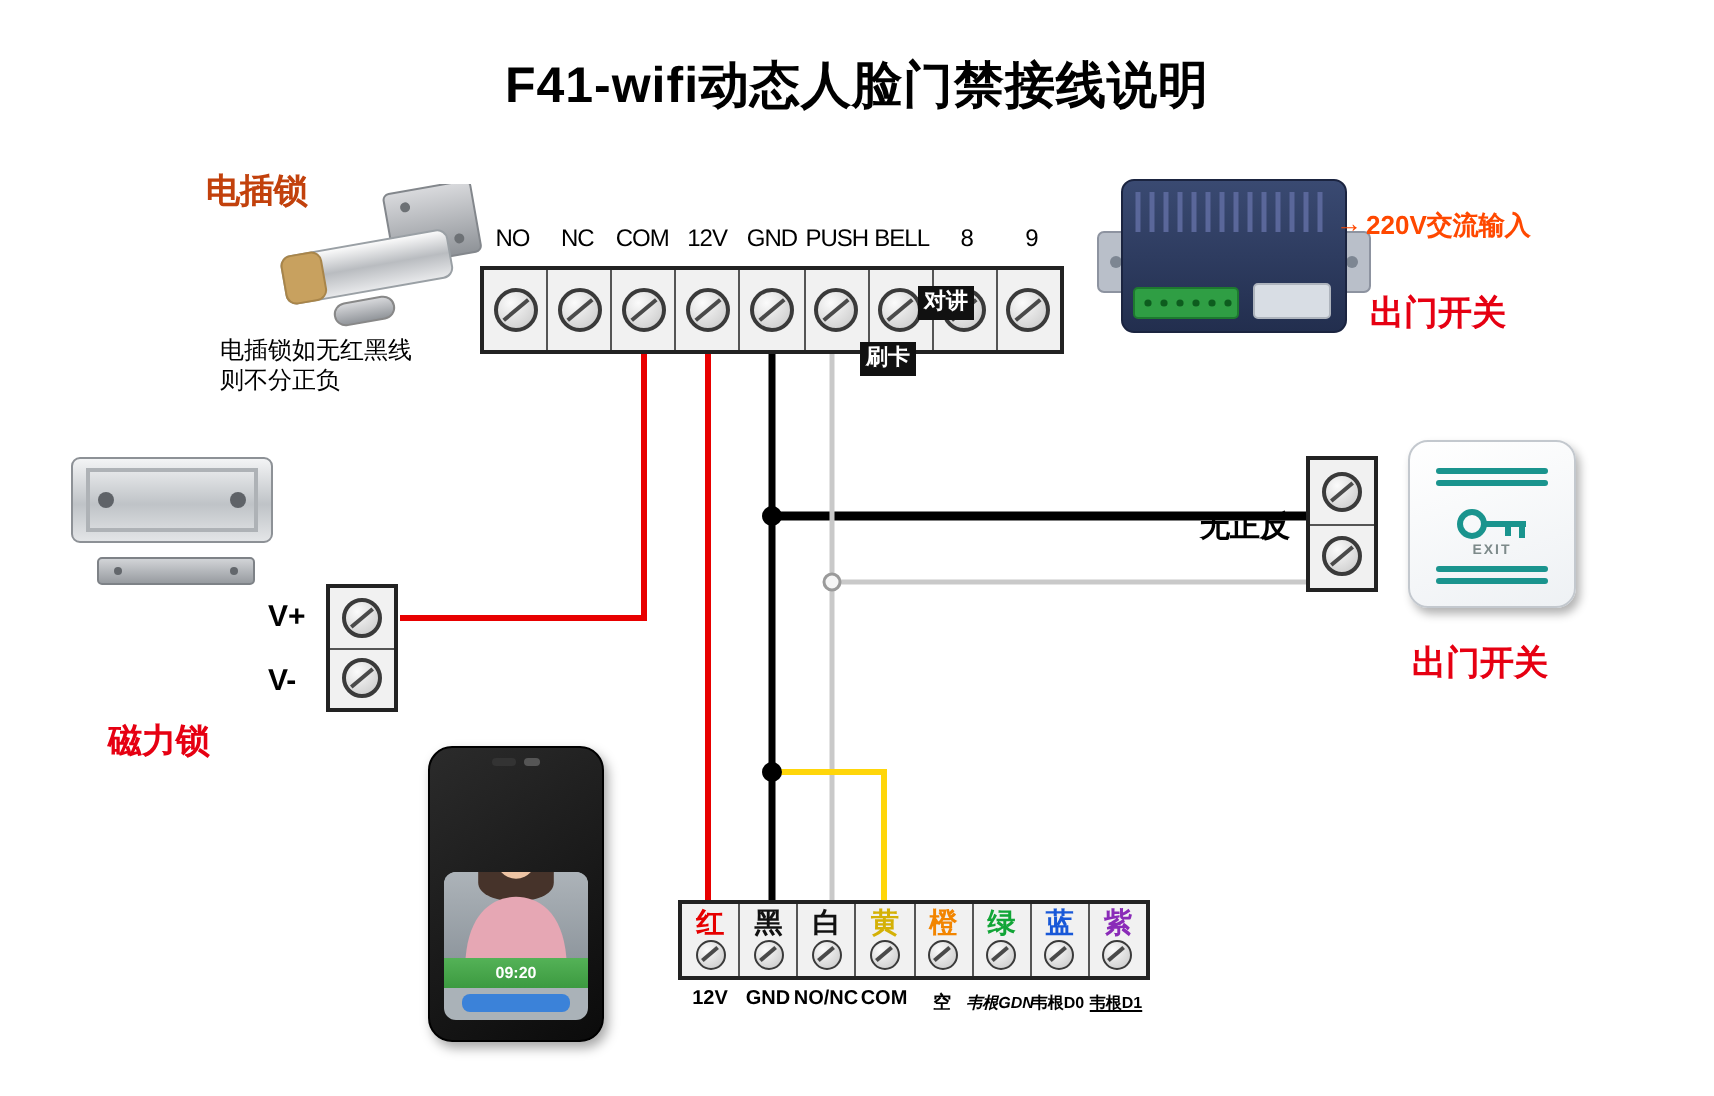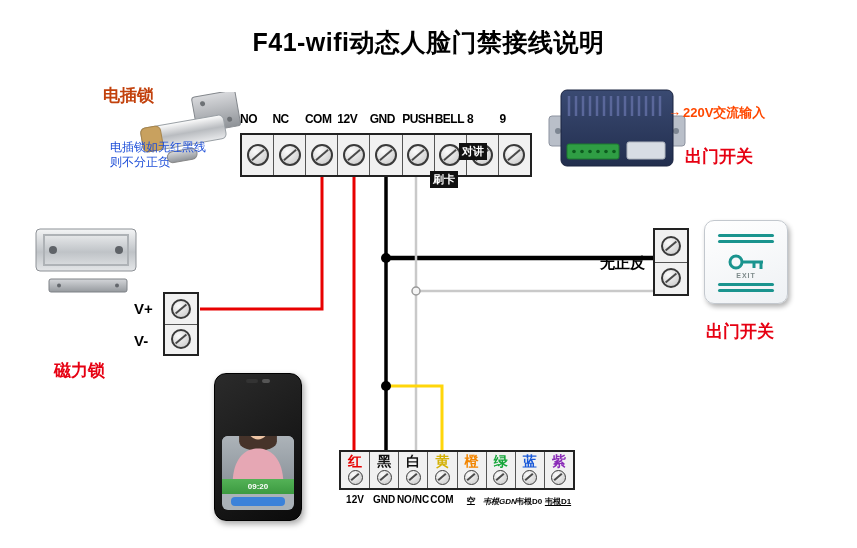--- a/index.html
+++ b/index.html
@@ -25,40 +25,40 @@
          background:radial-gradient(circle at 35% 30%, #fbfbfb, #c6c6c6);position:relative;flex:none;}
   .screw::after{content:"";position:absolute;left:1px;top:8px;width:16px;height:2px;
          background:#4a4a4a;transform:rotate(-40deg);}
   .screw.mid{width:20px;height:20px;}
   .screw.mid::after{width:14px;top:7px;}
   .screw.small{width:15px;height:15px;border-width:1.5px;}
   .screw.small::after{width:10px;top:5px;}
 
   .top-block{left:240px;top:133px;width:292px;height:44px;}
   .pin-row{position:absolute;left:240px;top:112px;width:292px;display:flex;z-index:3;}
-  .pin-row span{flex:1;font-size:12px;font-weight:bold;letter-spacing:-.5px;white-space:nowrap;}
+  .pin-row span{flex:1;text-align:center;font-size:12px;font-weight:normal;letter-spacing:-.5px;white-space:nowrap;}
 
   .tag{position:absolute;top:143px;background:#111;color:#fff;font-size:11px;font-weight:bold;
        line-height:17px;padding:0 3px;z-index:3;white-space:nowrap;}
 
   .v-block{left:163px;top:292px;width:36px;height:64px;}
   .exit-block{left:653px;top:228px;width:36px;height:68px;}
 
   .bottom-block{left:339px;top:450px;width:236px;height:40px;}
   .bottom-block .cell{flex-direction:column;justify-content:flex-start;padding-top:1px;gap:1px;}
   .bchar{font-size:14px;font-weight:bold;line-height:16px;}
 
   .bpin{position:absolute;transform:translateX(-50%);white-space:nowrap;z-index:3;color:#000;}
   .bpin.big{top:494px;font-size:10px;font-weight:bold;}
   .bpin.mid{top:495px;font-size:9px;font-weight:bold;}
   .bpin.small{top:496px;font-size:8px;font-weight:600;}
 
   .red-label{position:absolute;font-size:17px;font-weight:bold;z-index:4;white-space:nowrap;}
   .wire-label{position:absolute;font-size:15px;font-weight:bold;z-index:4;white-space:nowrap;}
-  .note{position:absolute;left:110px;top:140px;font-size:12px;line-height:15px;color:#1d4ed8;z-index:4;}
+  .note{position:absolute;left:110px;top:168px;font-size:12px;line-height:15px;color:#000000;z-index:4;}
   .v220{position:absolute;left:668px;top:104px;font-size:13px;font-weight:bold;z-index:4;display:flex;gap:2px;white-space:nowrap;}
 
   .device-art{position:absolute;z-index:2;}
 
   
   .exit-btn{position:absolute;left:704px;top:220px;width:84px;height:84px;z-index:2;
             background:linear-gradient(160deg,#ffffff,#eef1f4);border:1px solid #c3c8ce;
             border-radius:10px;box-shadow:2px 3px 5px rgba(0,0,0,.3);}
   .exline{position:absolute;left:13px;right:13px;height:3px;border-radius:2px;}
   .exline.l1{top:13px;} .exline.l2{top:19px;} .exline.l3{top:62px;} .exline.l4{top:68px;}

